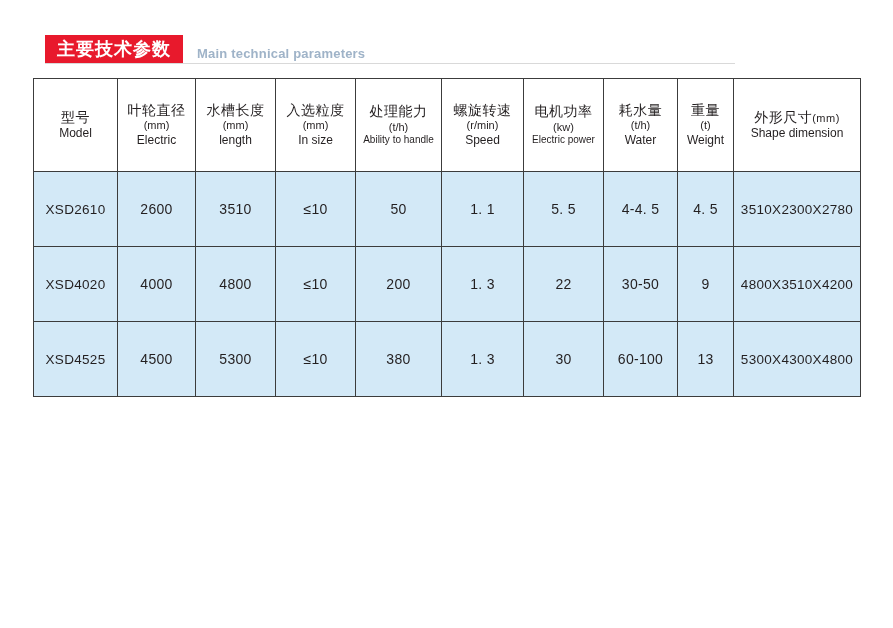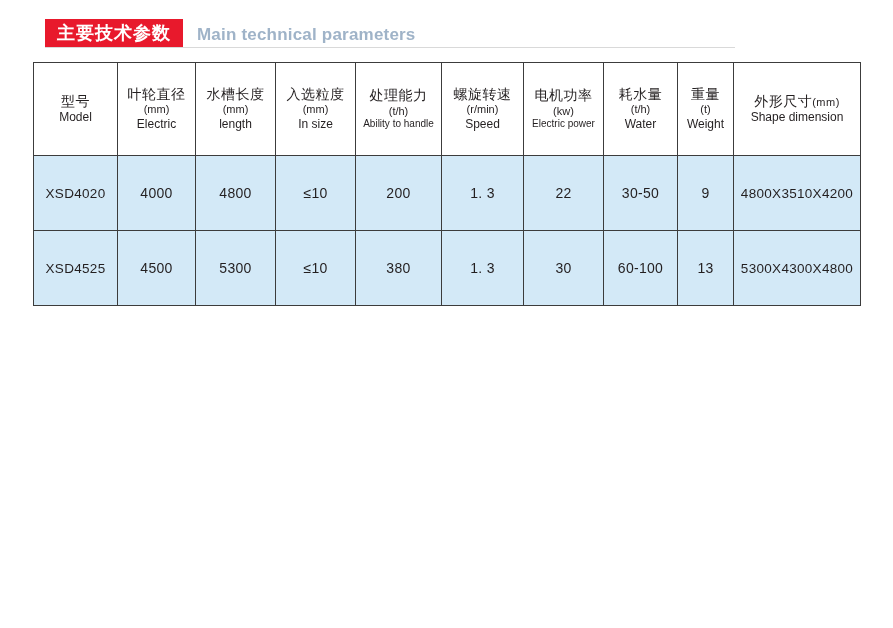--- a/index.html
+++ b/index.html
@@ -12,20 +12,21 @@
     height: 628px;
     font-family: "Liberation Sans", sans-serif;
     color: #231f20;
     overflow: hidden;
   }
   .page {
     position: relative;
     width: 893px;
     height: 460px;
     box-sizing: border-box;
+    margin-top: 16px;
   }
 
   
   .header {
     position: absolute;
     left: 45px;
     top: 14px;
     width: 690px;
     height: 34px;
     display: flex;
@@ -44,21 +45,21 @@
     color: #ffffff;
     font-size: 18px;
     font-weight: bold;
     letter-spacing: 1px;
     padding: 5px 12px 6px 12px;
     line-height: 1;
     white-space: nowrap;
   }
   .title-en {
     color: #9fb3c8;
-    font-size: 17px;
+    font-size: 13px;
     font-weight: bold;
     letter-spacing: 0.2px;
     margin-left: 14px;
     margin-bottom: 3px;
     white-space: nowrap;
   }
 
   
   .table-wrap {
     position: absolute;
@@ -192,20 +193,32 @@
             <span class="hd-en">Weight</span>
           </th>
           <th>
             <span class="hd-cn"><span>外形尺寸</span><span class="hd-inline-unit">(mm)</span></span>
             <span class="hd-en">Shape dimension</span>
           </th>
         </tr>
       </thead>
       <tbody>
         <tr class="shade">
+          <td class="model">XSD2610</td>
+          <td>2600</td>
+          <td>3510</td>
+          <td>≤10</td>
+          <td>50</td>
+          <td>1. 1</td>
+          <td>5. 5</td>
+          <td>4-4. 5</td>
+          <td>4. 5</td>
+          <td class="dim">3510X2300X2780</td>
+        </tr>
+        <tr class="shade">
           <td class="model">XSD4020</td>
           <td>4000</td>
           <td>4800</td>
           <td>≤10</td>
           <td>200</td>
           <td>1. 3</td>
           <td>22</td>
           <td>30-50</td>
           <td>9</td>
           <td class="dim">4800X3510X4200</td>

